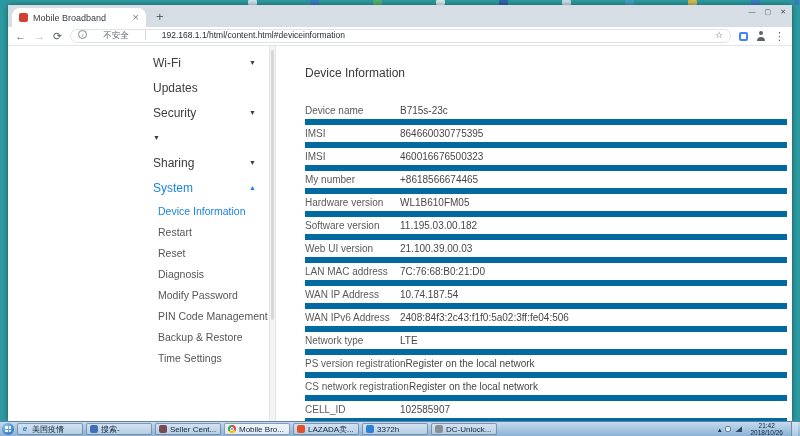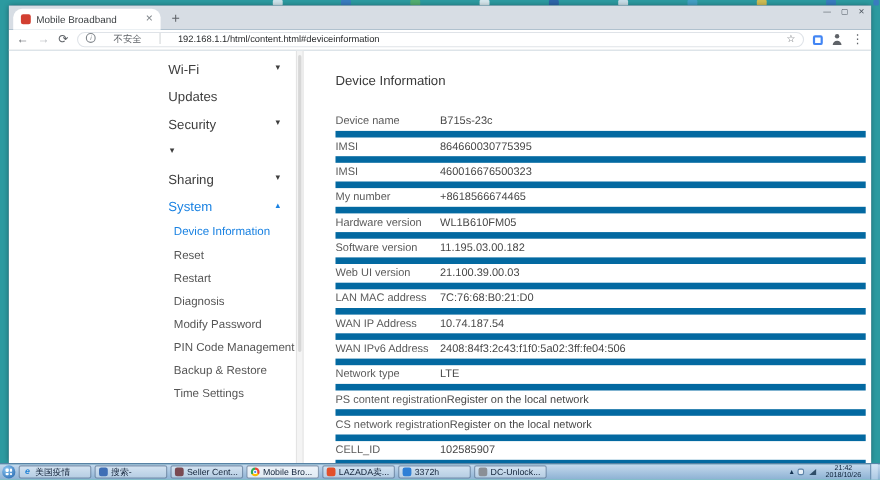--- a/index.html
+++ b/index.html
@@ -151,22 +151,22 @@
       <div class="side-item">
         <span>Sharing</span>
         <span class="arrow">▼</span>
       </div>
       <div class="side-item active">
         <span>System</span>
         <span class="arrow">▲</span>
       </div>
 
       <div class="sub-item active">Device Information</div>
+      <div class="sub-item">Restart</div>
       <div class="sub-item">Reset</div>
-      <div class="sub-item">Restart</div>
       <div class="sub-item">Diagnosis</div>
       <div class="sub-item">Modify Password</div>
       <div class="sub-item">PIN Code Management</div>
       <div class="sub-item">Backup &amp; Restore</div>
       <div class="sub-item">Time Settings</div>
     </div>
 
     <div class="side-scrollbar">
       <div class="thumb"></div>
     </div>
@@ -212,21 +212,21 @@
         </div>
         <div class="info-row">
           <span class="info-label">WAN IPv6 Address</span>
           <span class="info-value">2408:84f3:2c43:f1f0:5a02:3ff:fe04:506</span>
         </div>
         <div class="info-row">
           <span class="info-label">Network type</span>
           <span class="info-value">LTE</span>
         </div>
         <div class="info-row">
-          <span class="info-label">PS content registration</span>
+          <span class="info-label">PS version registration</span>
           <span class="info-value">Register on the local network</span>
         </div>
         <div class="info-row">
           <span class="info-label">CS network registration</span>
           <span class="info-value">Register on the local network</span>
         </div>
         <div class="info-row">
           <span class="info-label">CELL_ID</span>
           <span class="info-value">102585907</span>
         </div>

